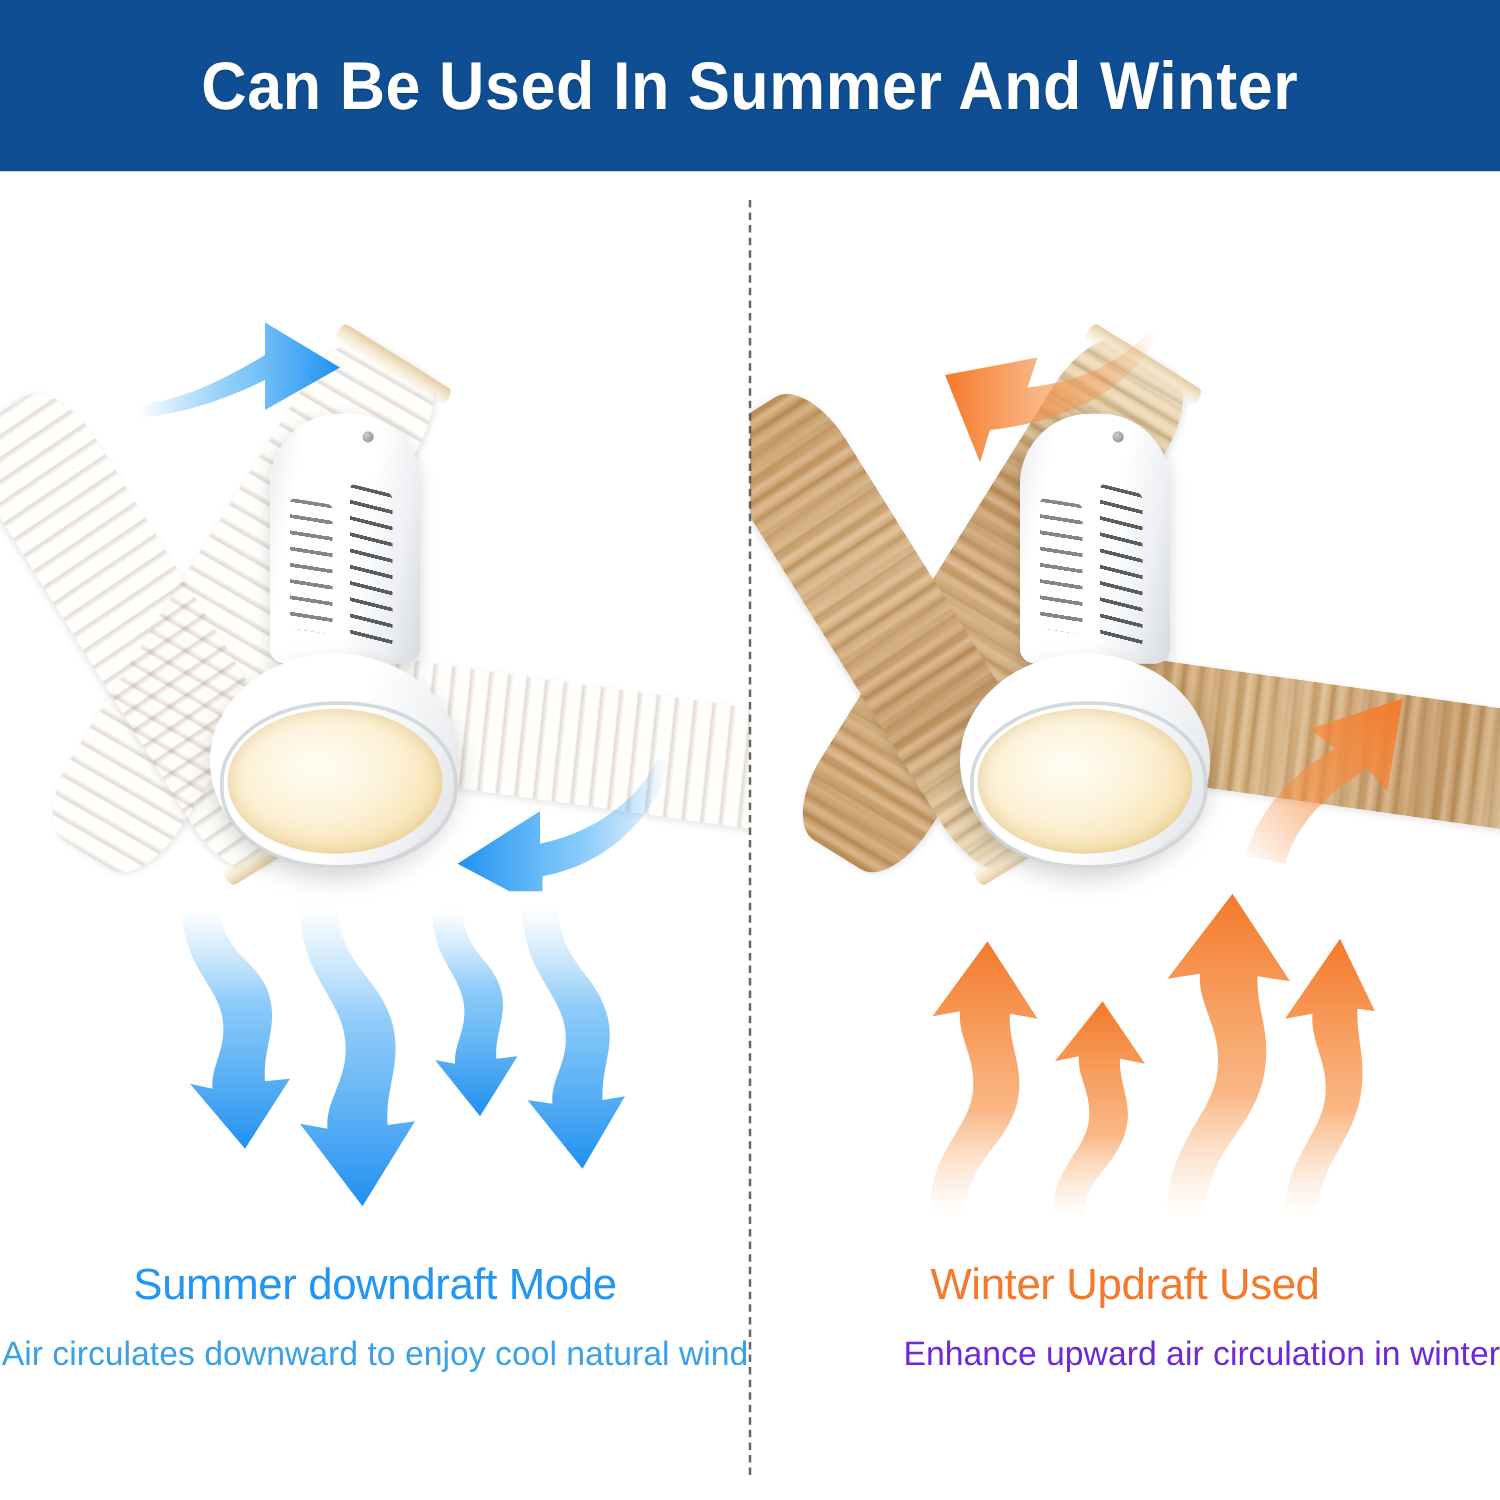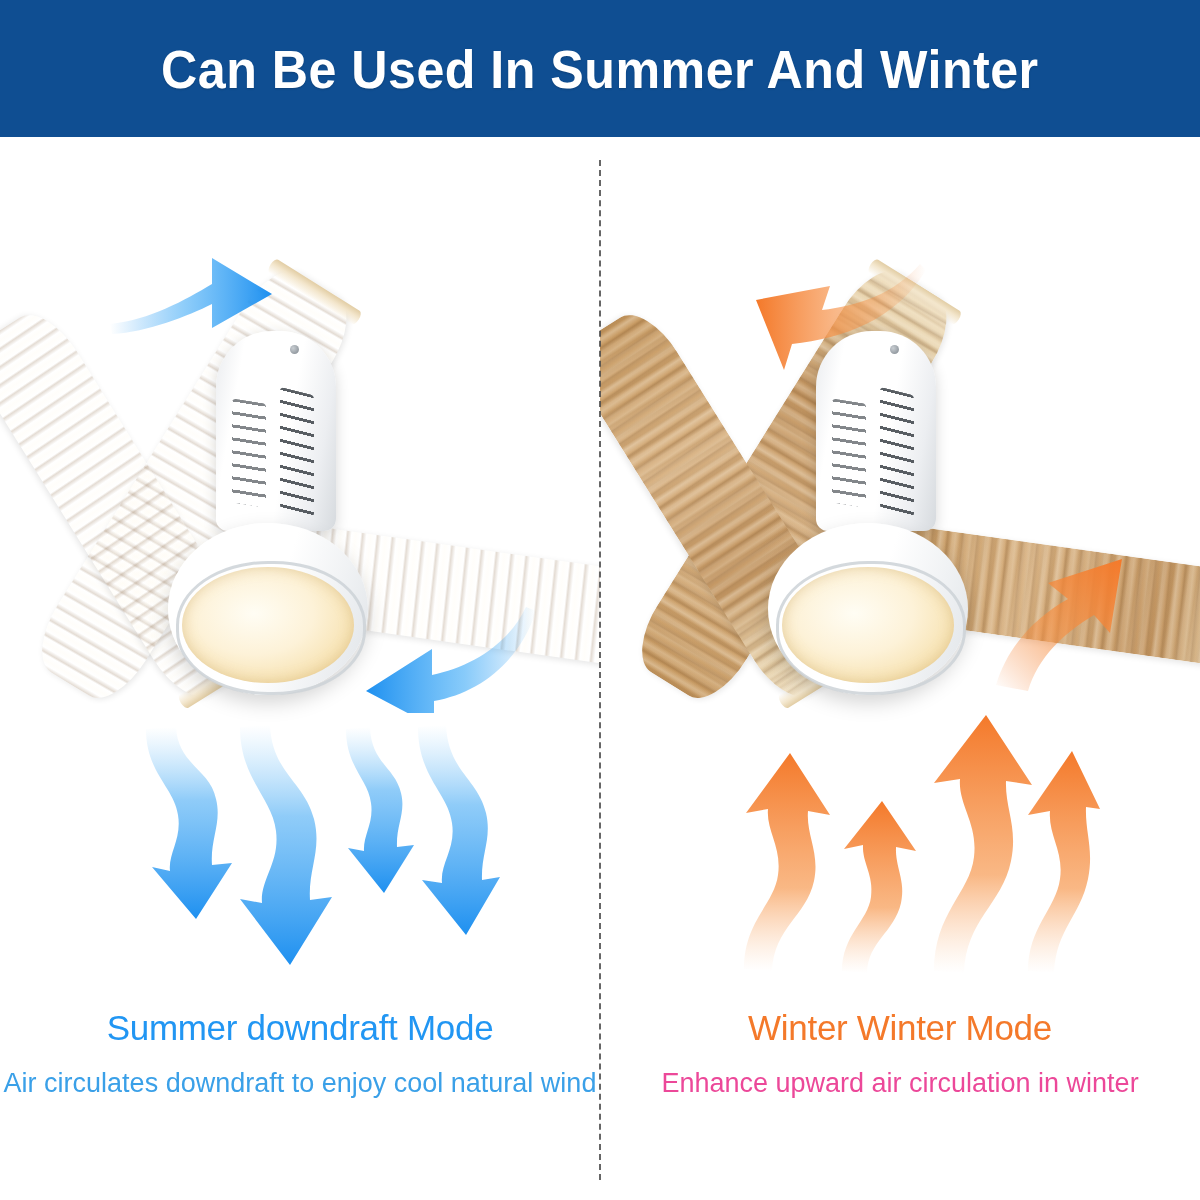--- a/index.html
+++ b/index.html
@@ -87,21 +87,21 @@
 
   
   .caption{position:absolute;left:0;width:600px;text-align:center;}
   .caption-title{font-size:35px;font-weight:normal;letter-spacing:-.3px;}
   .caption-sub{font-size:27px;line-height:1.30;margin-top:18px;}
   #caption-summer{top:855px;}
   #caption-winter{top:855px;}
   #summer-title{color:#2196F3;}
   #summer-sub{color:#3AA0E8;}
   #winter-title{color:#F4792A;}
-  #winter-sub{color:#ec4899;}
+  #winter-sub{color:#6d28d9;text-align:right;}
 </style>
 </head>
 <body>
 
 <div id="page">
 
   <div id="header">
     <div id="header-title">Can Be Used In Summer And Winter</div>
   </div>
 
@@ -178,21 +178,21 @@
                L 208 125 L 244 170 L 274 122 L 257 124
                C 256 102, 266 90, 261 70 C 255 44, 231 40, 230 4 Z" fill="url(#flowDown)"></path>
 
       <path d="M278 4 C 278 54, 308 70, 312 100 C 316 126, 300 140, 302 160
                L 282 157 L 326 212 L 360 154 L 342 157
                C 341 130, 352 116, 346 90 C 338 56, 308 48, 306 2 Z" fill="url(#flowDown)"></path>
     </svg>
 
     <div class="caption" id="caption-summer">
       <div class="caption-title" id="summer-title">Summer downdraft Mode</div>
-      <div class="caption-sub" id="summer-sub">Air circulates downdraft to enjoy cool natural wind</div>
+      <div class="caption-sub" id="summer-sub">Air circulates downward to enjoy cool natural wind</div>
     </div>
   </div>
 
   <div class="panel" id="panel-winter">
 
     <div class="fan-stage">
       <div class="blade" id="blade-a2" style="width:470px;height:104px;left:-118px;top:140px;
            transform:rotate(-58deg);transform-origin:85% 50%;border-radius:60px/30px;
            background:repeating-linear-gradient(90deg,rgba(255,255,255,0) 0px,rgba(150,105,55,.16) 3px,rgba(255,255,255,.10) 7px,rgba(255,255,255,0) 12px),linear-gradient(95deg,#c79a62 0%,#d8b283 38%,#c49763 68%,#e8d3ad 90%,#f2e4c8 100%);">
         <div class="blade-grain"></div>
@@ -267,19 +267,19 @@
       <path d="M194 258 C 194 200, 230 180, 234 144 C 238 110, 218 92, 220 66
                L 194 70 L 246 2 L 292 72 L 266 68
                C 265 96, 278 114, 271 148 C 262 192, 226 206, 224 260 Z" fill="url(#flowUp)"></path>
 
       <path d="M288 258 C 288 214, 316 196, 320 166 C 324 138, 308 122, 310 98
                L 288 102 L 332 38 L 360 96 L 346 94
                C 345 120, 354 136, 348 166 C 340 204, 316 216, 314 260 Z" fill="url(#flowUp)"></path>
     </svg>
 
     <div class="caption" id="caption-winter">
-      <div class="caption-title" id="winter-title">Winter Winter Mode</div>
+      <div class="caption-title" id="winter-title">Winter Updraft Used</div>
       <div class="caption-sub" id="winter-sub">Enhance upward air circulation in winter</div>
     </div>
   </div>
 
   <div id="divider"></div>
 </div>
 
 </body></html>

